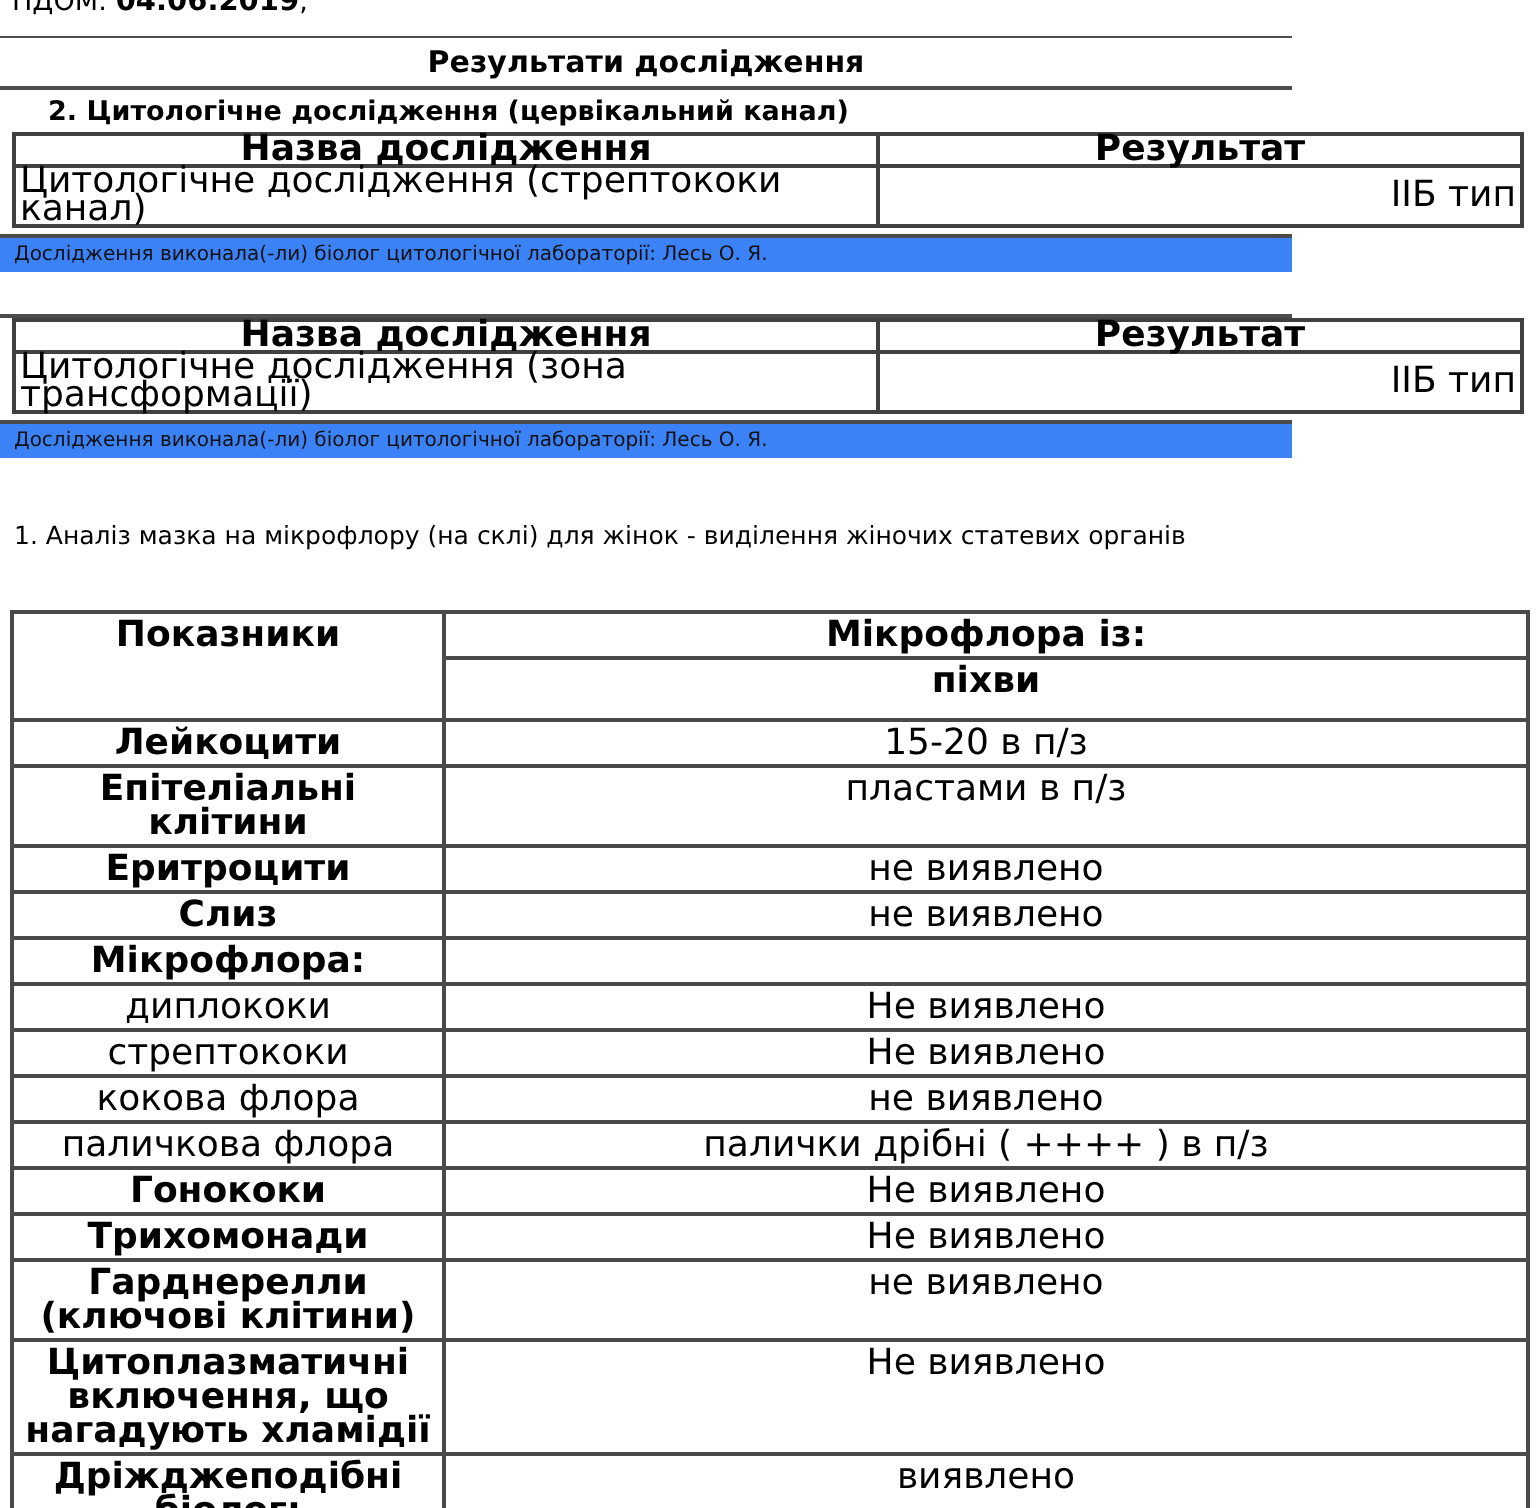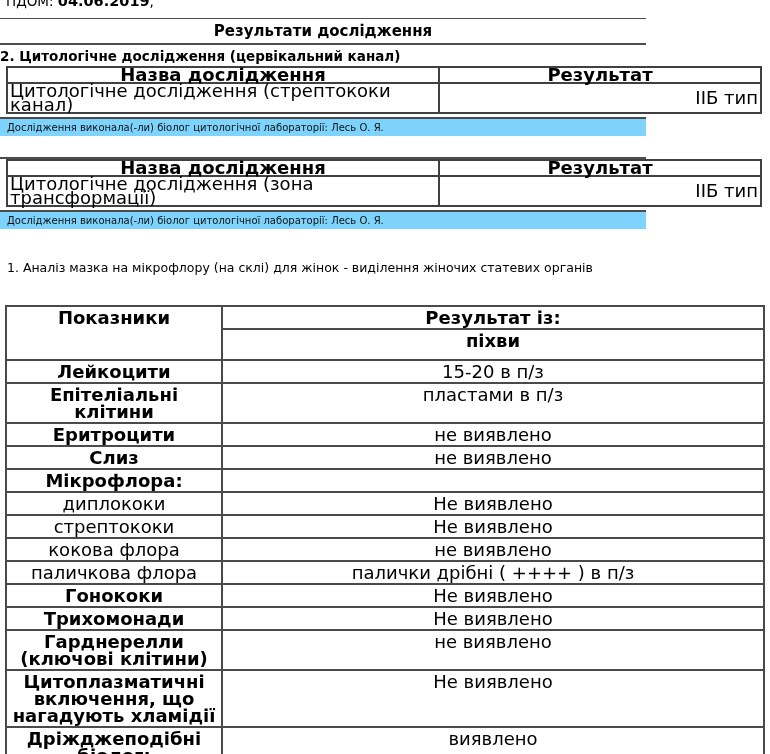--- a/index.html
+++ b/index.html
@@ -15,38 +15,38 @@
   .top-clip { height: 11px; overflow: hidden; }
   .top-clip p { margin: -9px 0 0 6px; font-size: 13.5px; line-height: 20px; white-space: nowrap; }
   .top-clip b { font-size: 14.5px; }
 
   .hr  { border: 0; border-top: 2px solid #4d4d4d; margin: 0; }
   .hr1 { margin-top: 7px; border-top-width: 1px; }
   .hr3 { margin-top: 21px; }
 
   .title { margin: 3px 0 3px; text-align: center; font-size: 15px; font-weight: bold; }
 
-  h2.sec { margin: 3px 0 2px 0; font-size: 13.5px; font-weight: bold; }
+  h2.sec { margin: 3px 0 2px 24px; font-size: 13.5px; font-weight: bold; }
   h2.sec sup { font-size: 9px; font-weight: normal; font-style: italic; vertical-align: 5px; letter-spacing: 0.2px; }
 
   table.res-table {
     width: 756px; margin-left: 6px;
     border-collapse: collapse; table-layout: fixed;
   }
   table.res-table th, table.res-table td {
     border: 2px solid #404040; font-size: 18px;
     height: 16px; line-height: 14px; padding: 0 2px;
   }
   table.res-table th { font-weight: bold; text-align: center; }
   table.res-table col.c1 { width: 57.3%; }
   table.res-table td.name   { text-align: left; }
   table.res-table td.result { text-align: right; }
 
   .note {
-    margin-top: 3px; background: #7dd3fc; border-top: 2px solid #4b4b4b;
+    margin-top: 3px; background: #3b82f6; border-top: 2px solid #4b4b4b;
     font-size: 10px; line-height: 11px; padding: 3px 0 3px 7px; color: #111;
   }
 
   p.intro { margin: 31px 0 0 7px; font-size: 12.5px; }
 
   table.main-table {
     margin: 30px 0 0 5px; width: 760px;
     border-collapse: collapse; table-layout: fixed;
   }
   table.main-table col.c1 { width: 216px; }
@@ -123,21 +123,21 @@
   <p class="intro">1. Аналіз мазка на мікрофлору (на склі) для жінок - виділення жіночих статевих органів</p>
 
   <table class="main-table">
     <colgroup>
         <col class="c1">
         <col>
       </colgroup>
     <tbody>
         <tr>
       <th rowspan="2">Показники</th>
-      <th>Результат із:</th>
+      <th>Мікрофлора із:</th>
     </tr>
     <tr>
       <th class="src">піхви</th>
     </tr>
     <tr>
           <td class="lbl">Лейкоцити</td>
           <td class="val">15-20 в п/з</td>
         </tr>
     <tr>
           <td class="lbl">Епітеліальні клітини</td>

